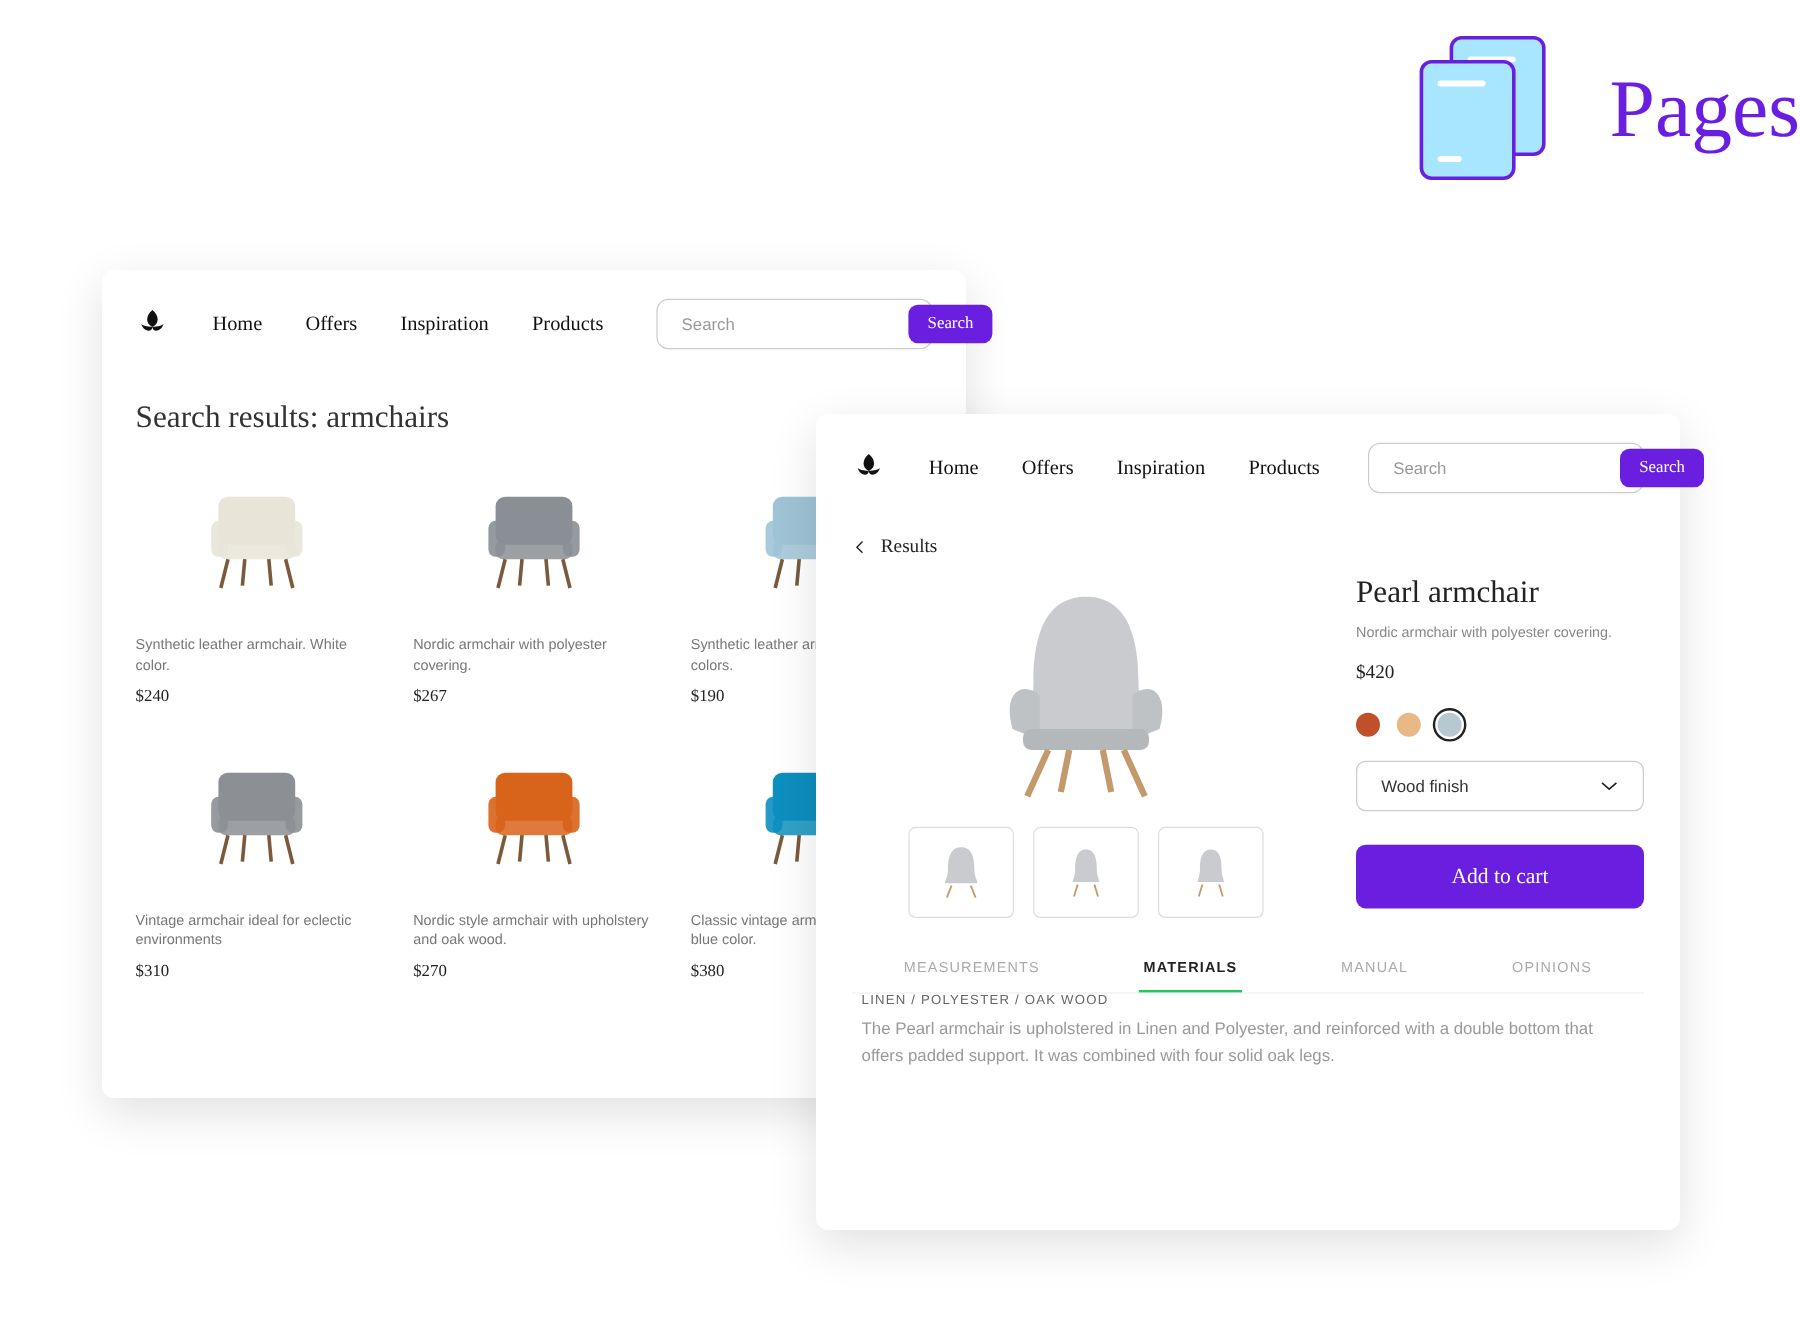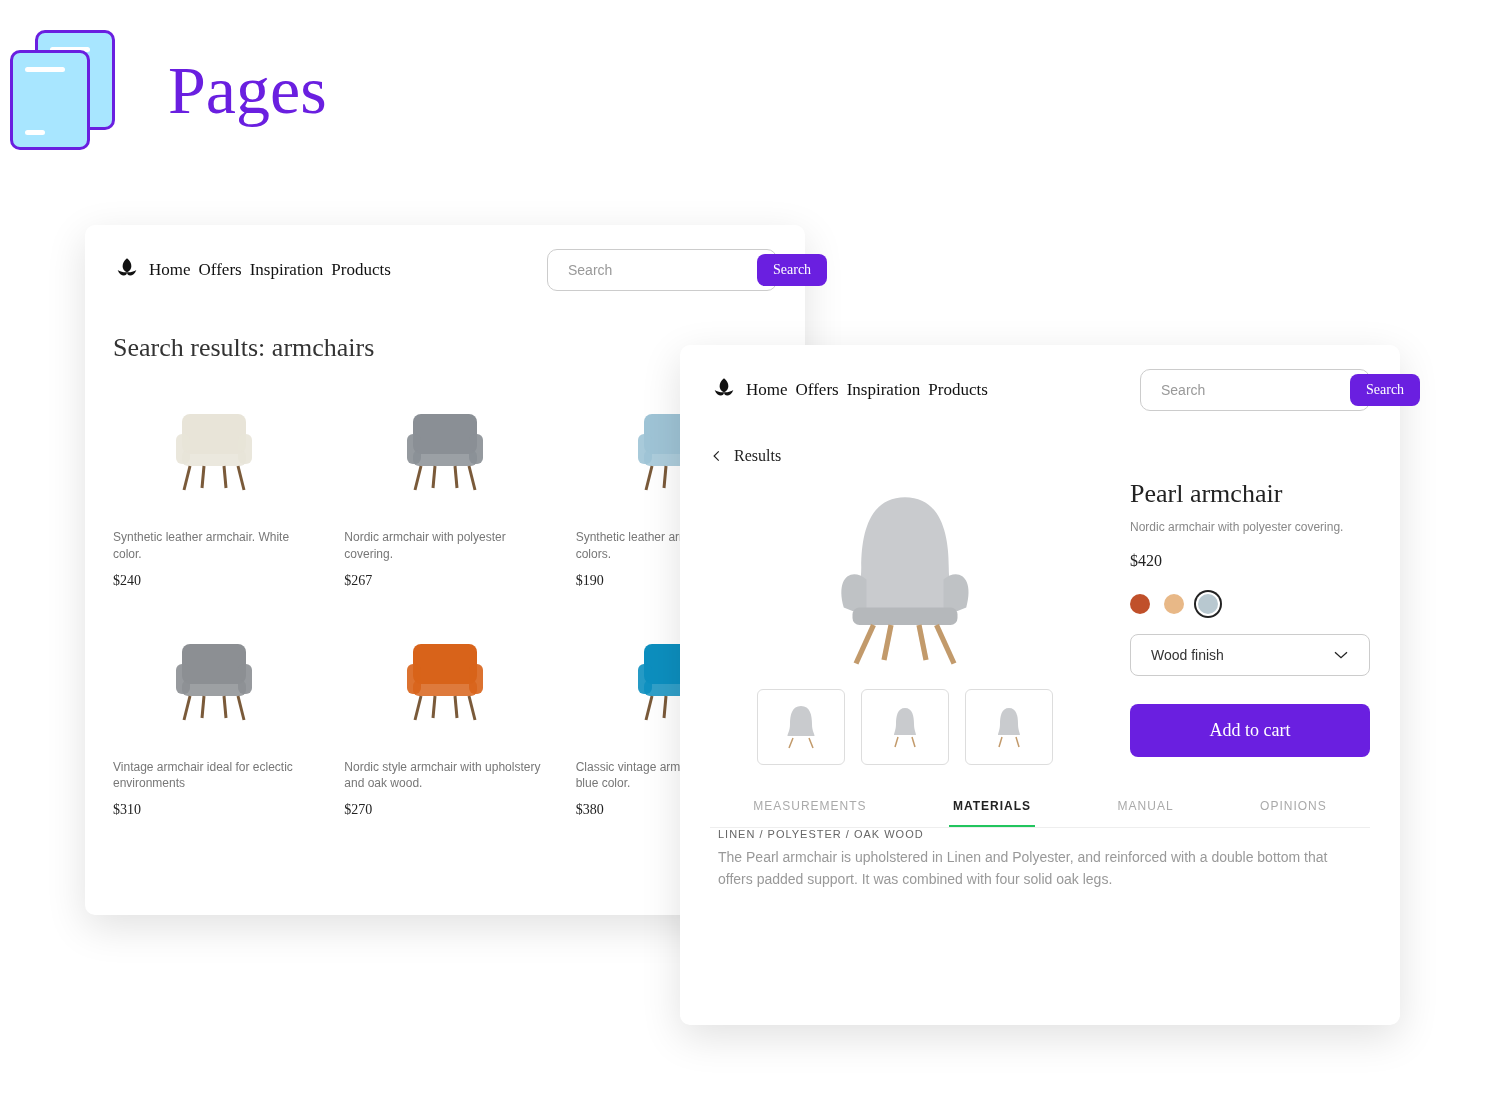--- a/index.html
+++ b/index.html
@@ -11,21 +11,21 @@
     position: relative;
     overflow: hidden;
   }
   .header-area {
     position: absolute;
     top: 30px;
     left: 0;
     width: 100%;
     display: flex;
     align-items: center;
-    justify-content: flex-start;
+    justify-content: flex-end;
     gap: 48px;
   }
   .pages-icon-wrap { position: relative; width: 120px; height: 120px; }
   .page-rect {
     position: absolute;
     border: 3px solid #6a1fe0;
     border-radius: 10px;
     background: #a8e6ff;
     width: 80px;
     height: 100px;
@@ -57,21 +57,21 @@
     top: 345px;
     left: 680px;
     width: 720px;
     height: 680px;
     padding: 24px 30px;
   }
 
   .topnav {
     display: flex;
     align-items: center;
-    gap: 8px;
+    gap: 36px;
     font-family: Georgia, serif;
     font-size: 17px;
     color: #111;
   }
   .logo-leaf { width: 28px; height: 28px; }
   .nav-link { cursor: pointer; }
   .searchbar {
     margin-left: auto;
     display: flex;
     align-items: center;

